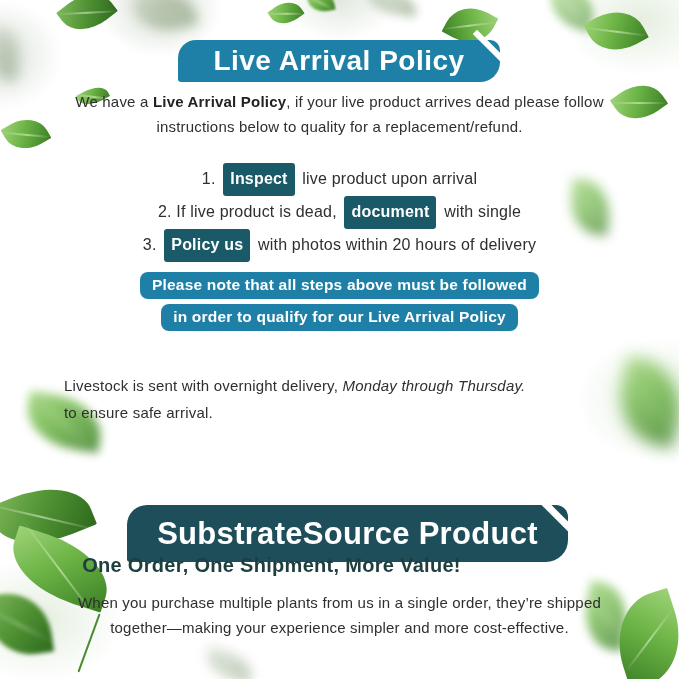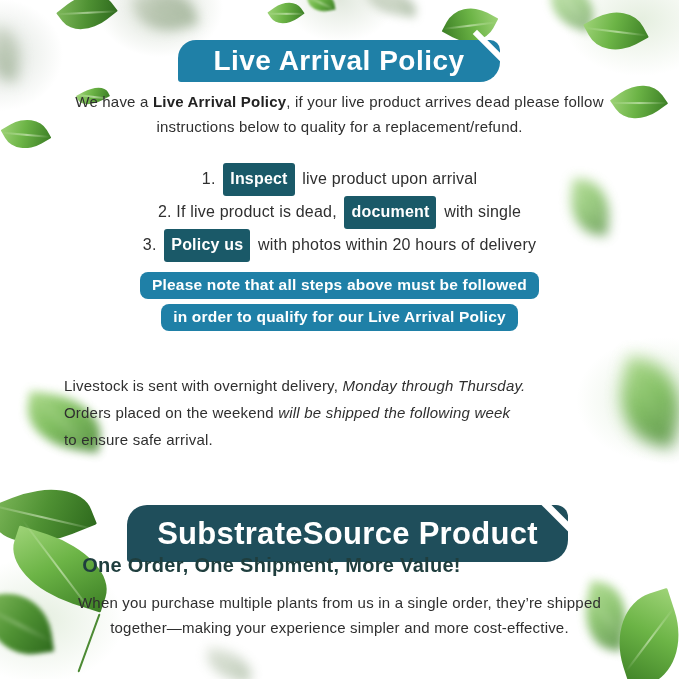--- a/index.html
+++ b/index.html
@@ -141,21 +141,20 @@
     <div class="step"><span>3.</span> <span></span><span class="hl">Policy us</span><span> with photos within 20 hours of delivery</span></div>
   </div>
 
   <div class="note">
     <span class="row"><span class="note-line">Please note that all steps above must be followed</span></span>
     <span class="row"><span class="note-line">in order to qualify for our Live Arrival Policy</span></span>
   </div>
 
   <div class="shipping">
     <div><span>Livestock is sent with overnight delivery, </span><i>Monday through Thursday.</i></div>
-    <div><span>Orders placed on the weekend </span><i>will be shipped the following week</i></div>
     <div><span>to ensure safe arrival.</span></div>
   </div>
 
   <div class="ribbon ribbon--product">
     <span>SubstrateSource Product</span>
   </div>
 
   <div class="tagline">One Order, One Shipment, More Value!</div>
 
   <p class="description">When you purchase multiple plants from us in a single order, they’re shipped together—making your experience simpler and more cost-effective.</p>

